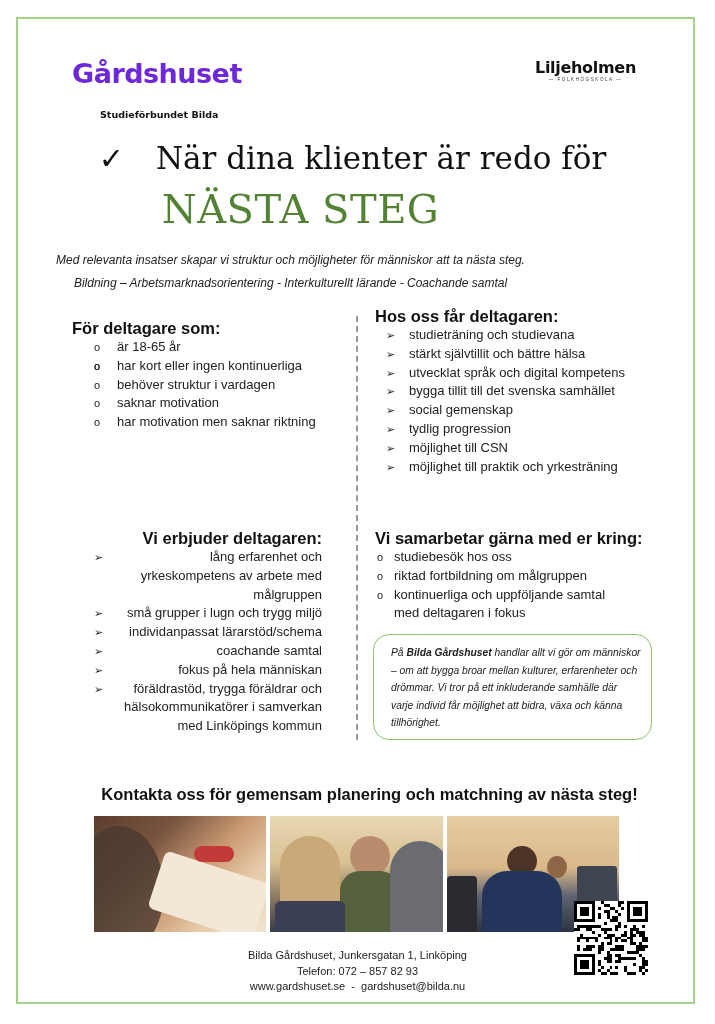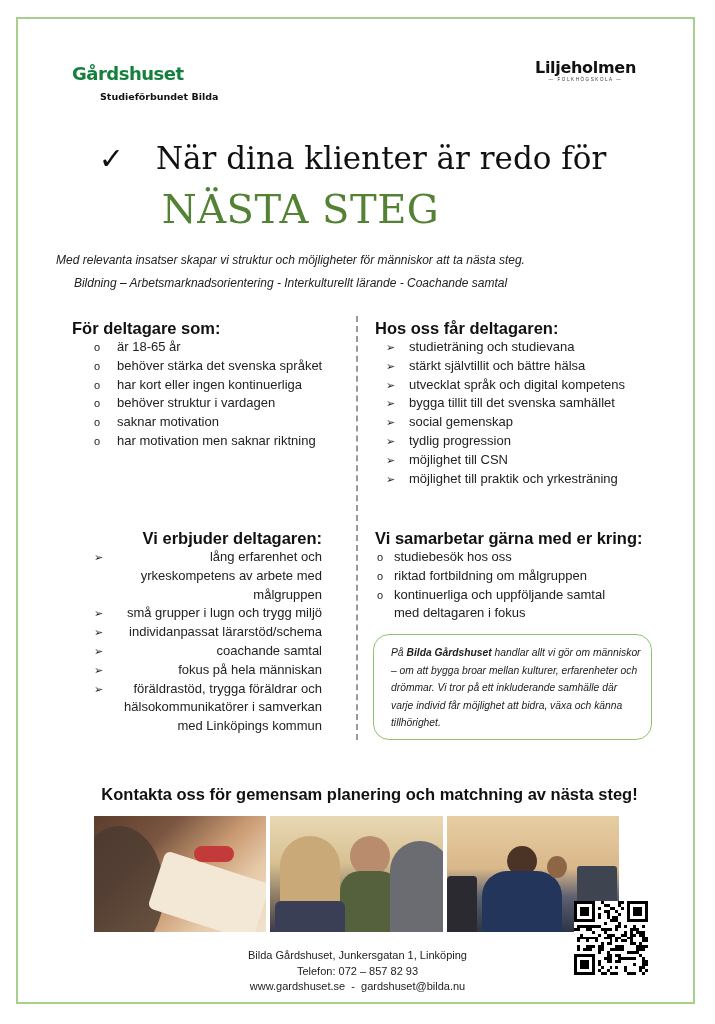--- a/index.html
+++ b/index.html
@@ -1,37 +1,37 @@
 <!DOCTYPE html>
 <html><head>
 <meta charset="utf-8">
 <style>
   html, body { margin:0; padding:0; background:#ffffff; }
   body { width:715px; height:1024px; position:relative; overflow:hidden; font-family:"Liberation Sans", sans-serif; color:#222; }
   .frame { position:absolute; left:16px; top:17px; width:679px; height:987px; border:2px solid #a8d08d; box-sizing:border-box; }
   .logo-left { position:absolute; left:72px; top:58px; }
-  .logo-left .name { font-family:"DejaVu Sans", sans-serif; font-weight:bold; font-size:18px; letter-spacing:-0.5px; color:#15803d; line-height:32px; }
-  .logo-left .sub { font-family:"DejaVu Sans", sans-serif; font-weight:bold; font-size:9.5px; color:#111; margin-left:28px; margin-top:1px; }
+  .logo-left .name { font-family:"DejaVu Sans", sans-serif; font-weight:bold; font-size:27px; letter-spacing:-0.5px; color:#6d28d9; line-height:32px; }
+  .logo-left .sub { font-family:"DejaVu Sans", sans-serif; font-weight:bold; font-size:9.5px; color:#111; margin-left:28px; margin-top:19px; }
   .logo-right { position:absolute; left:535px; top:58px; text-align:center; }
   .logo-right .name { font-family:"DejaVu Sans", sans-serif; font-weight:bold; font-size:16px; color:#111; letter-spacing:-0.3px; line-height:20px; }
   .logo-right .sub { font-size:4.5px; letter-spacing:1.6px; color:#333; margin-top:-1px; }
   .headline { position:absolute; left:0; width:715px; top:140px; text-align:center; font-family:"DejaVu Serif", serif; font-size:31px; color:#111; }
   .headline .check { font-family:"DejaVu Sans", sans-serif; font-size:30px; margin-right:22px; position:relative; left:-10px; }
   .headline2 { position:absolute; left:0; width:601px; top:186px; text-align:center; font-family:"DejaVu Serif", serif; font-size:40px; color:#548235; letter-spacing:0.5px; }
   .intro { position:absolute; left:0; width:581px; top:249px; text-align:center; font-style:italic; font-size:12px; color:#222; line-height:23px; }
   .divider { position:absolute; left:356px; top:316px; height:424px; border-left:2px dashed #999; }
   .section { position:absolute; }
   .section h2 { margin:0; font-size:16.5px; font-weight:bold; color:#111; line-height:20px; }
   .section ul { list-style:none; margin:0; padding:0; }
   .section li { position:relative; font-size:13px; line-height:18.8px; color:#222; }
   .section li .b { position:absolute; font-size:11px; }
   .s1 { left:72px; top:318px; }
   .s1 li { padding-left:45px; }
   .s1 li .b { left:22px; top:0; }
-  .s2 { left:375px; top:318px; }
+  .s2 { left:375px; top:306px; }
   .s2 li { padding-left:34px; }
   .s2 li .b { left:11px; }
   .s3 { left:72px; top:528px;text-align:right; }
   .s3 li { padding-left:45px; }
   .s3 li .b { left:22px; }
   .s4 { left:375px; top:528px; }
   .s4 li { padding-left:19px; }
   .s4 li .b { left:2px; }
   .quote { position:absolute; left:373px; top:634px; width:279px; height:106px; border:1.5px solid #8fc46f; border-radius:16px; box-sizing:border-box; padding:9px 10px 0 17px; font-style:italic; font-size:10.3px; line-height:17.6px; color:#222; }
   .cta { position:absolute; left:12px; width:715px; top:785px; text-align:center; font-weight:bold; font-size:16.5px; color:#111; }
@@ -67,21 +67,21 @@
   <div>Med relevanta insatser skapar vi struktur och möjligheter för människor att ta nästa steg.</div>
   <div>Bildning – Arbetsmarknadsorientering - Interkulturellt lärande - Coachande samtal</div>
 </div>
 
 <div class="divider"></div>
 
 <div class="section s1">
   <h2>För deltagare som:</h2>
   <ul>
       <li><span class="b">o</span><span>är 18-65 år</span></li>
-      <li><span class="b">o</span><span>behöver stärka det svenska språket</span></li>
+      <li><span class="b">o</span></li>
       <li><span class="b">o</span><span>har kort eller ingen kontinuerliga</span></li>
       <li><span class="b">o</span><span>behöver struktur i vardagen</span></li>
       <li><span class="b">o</span><span>saknar motivation</span></li>
       <li><span class="b">o</span><span>har motivation men saknar riktning</span></li>
     </ul>
 </div>
 
 <div class="section s2">
   <h2>Hos oss får deltagaren:</h2>
   <ul>

